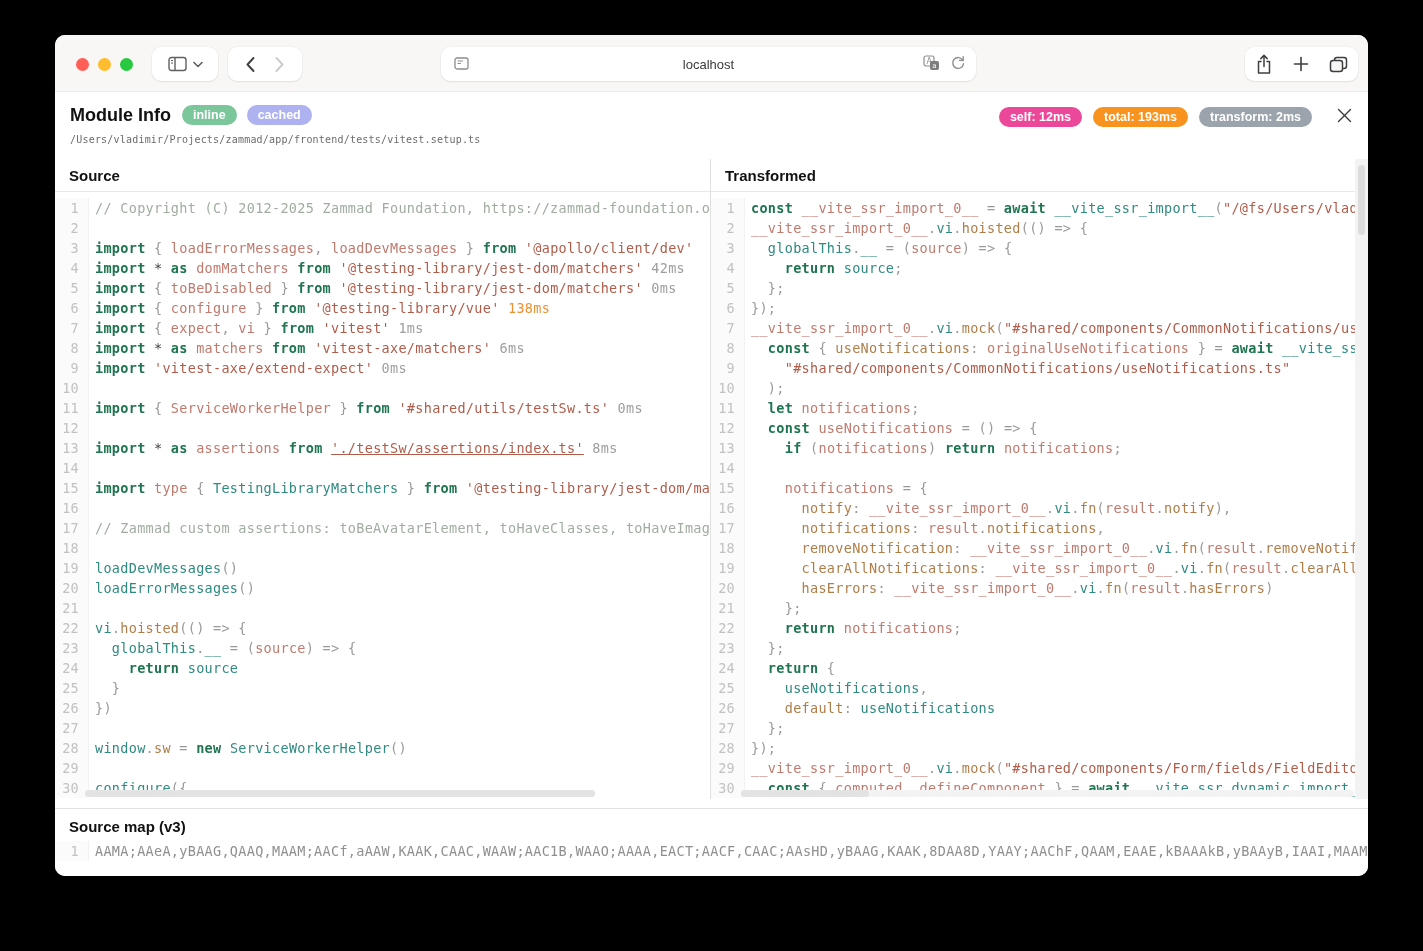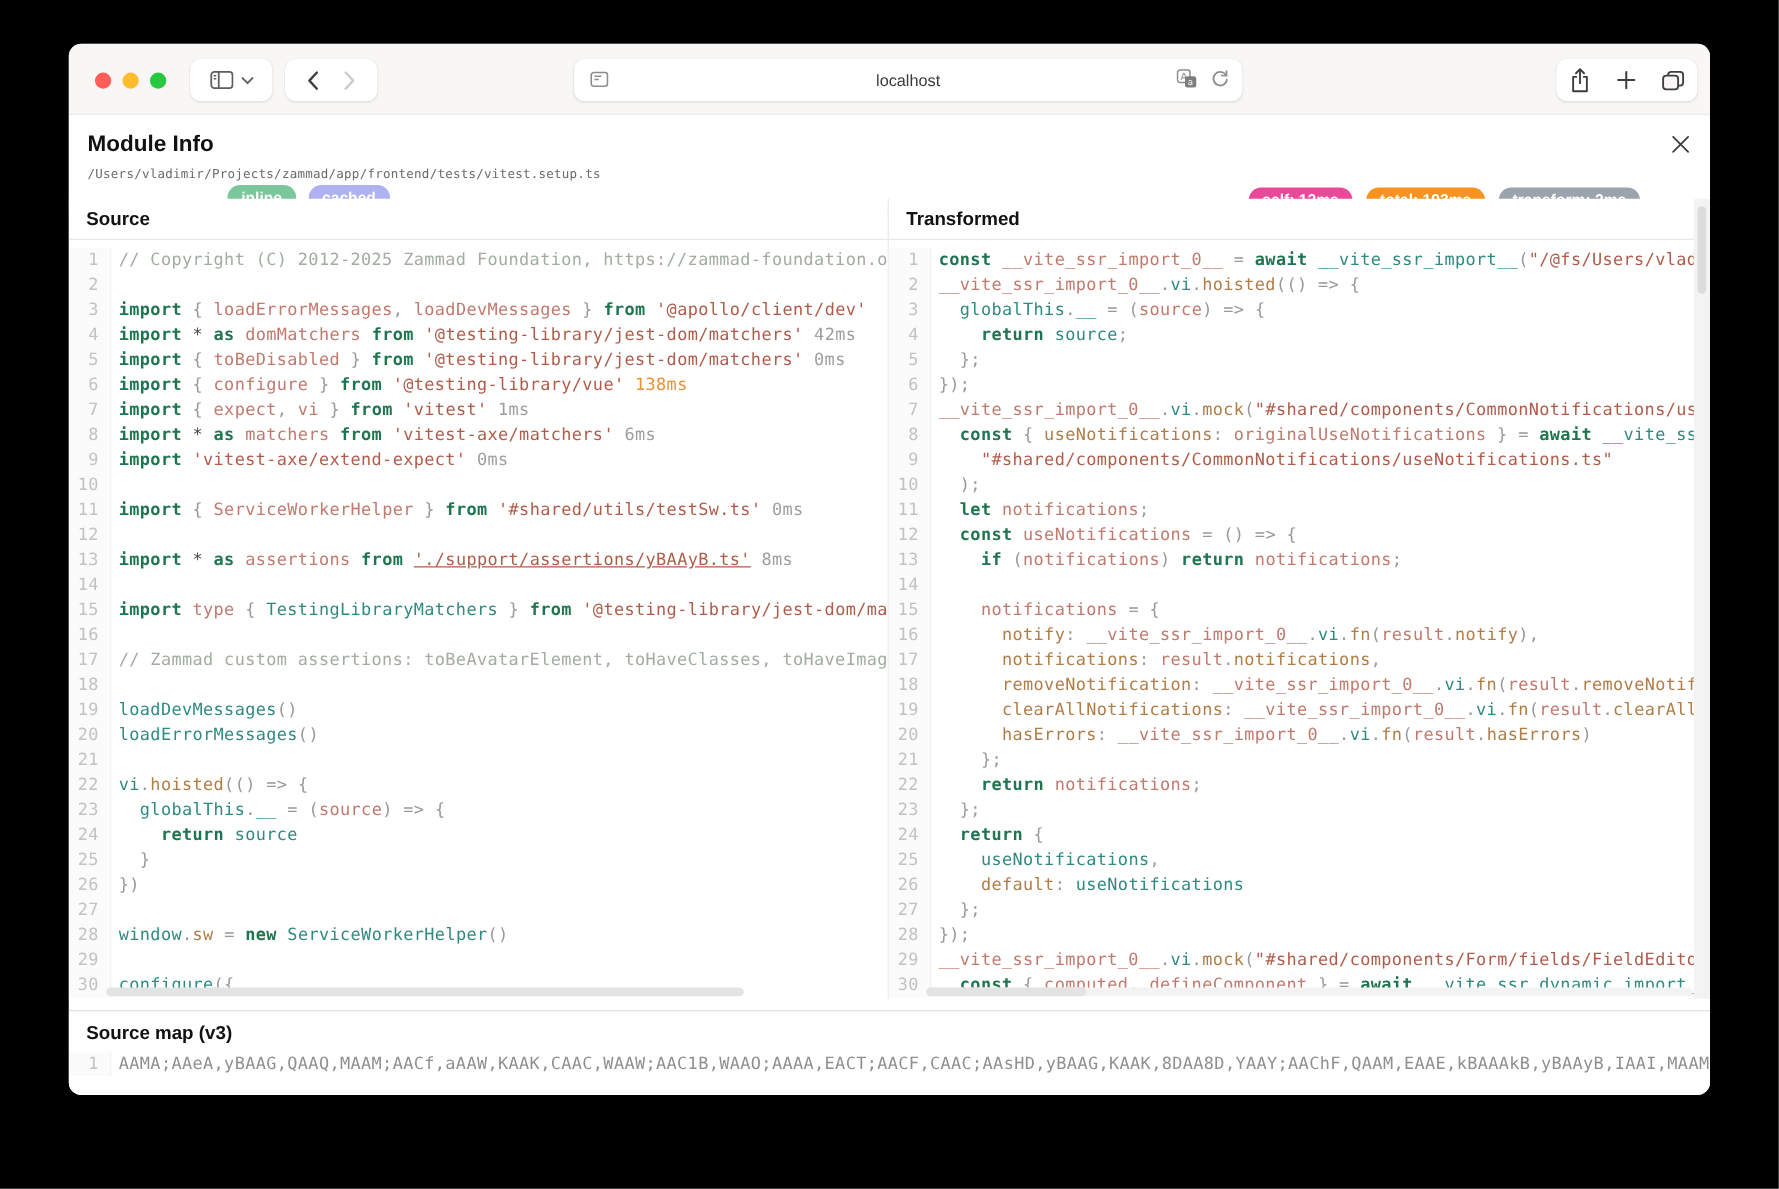--- a/index.html
+++ b/index.html
@@ -10,33 +10,33 @@
   
   .toolbar{position:absolute;left:0;top:0;width:100%;height:57px;background:#f8f7f6;
            border-bottom:1px solid #ececea;box-sizing:border-box;}
   .lights{position:absolute;left:21px;top:23px;display:flex;gap:9px;}
   .light{width:13px;height:13px;border-radius:50%;}
   .tb-group{position:absolute;top:12px;height:34px;background:#fff;border-radius:9px;
             box-shadow:0 0 0 0.5px rgba(0,0,0,0.05),0 1px 2px rgba(0,0,0,0.07);
             display:flex;align-items:center;justify-content:center;}
   .g-sidebar{left:97px;width:66px;gap:6px;}
   .g-nav{left:173px;width:74px;gap:18px;}
-  .g-url{left:404px;width:535px;}
+  .g-url{left:386px;width:535px;}
   .g-right{left:1190px;width:113px;gap:0;justify-content:space-around;}
   .url-text{font-size:13px;color:#3a3a3a;}
   .url-left{position:absolute;left:13px;top:9px;}
   .url-right{position:absolute;right:10px;top:8px;display:flex;gap:10px;align-items:center;}
   .icon-btn{display:flex;align-items:center;justify-content:center;cursor:default;}
   
   .mi-header{position:absolute;left:0;top:57px;width:100%;height:76px;background:#fff;
              border-bottom:1px solid #e3e3e3;box-sizing:border-box;}
   .mi-row1{position:absolute;left:15px;top:13px;display:flex;align-items:flex-start;gap:11px;}
   .mi-title{font-size:18px;font-weight:700;color:#111;}
   .pill{display:inline-block;color:#fff;font-size:12.5px;font-weight:700;
-        padding:3px 11px;border-radius:11px;line-height:14px;margin-top:43px;}
+        padding:3px 11px;border-radius:11px;line-height:14px;}
   .badges{display:inline-flex;gap:10px;}
   .metrics{position:absolute;right:56px;top:15px;display:flex;gap:11px;}
   .mi-close{position:absolute;right:13px;top:12px;width:22px;height:22px;display:flex;
             align-items:center;justify-content:center;}
   .mi-path{position:absolute;left:15px;top:42px;font-family:"DejaVu Sans Mono",monospace;
            font-size:10px;color:#6b6b6b;letter-spacing:0.2px;}
   
   .panes{position:absolute;left:0;top:124px;width:100%;height:640px;display:flex;align-items:center;}
   .pane{height:100%;position:relative;background:#fff;box-sizing:border-box;}
   .pane-src{width:655px;}
@@ -203,21 +203,21 @@
           <div class="crow"><span class="gut">3</span><span class="ct"><span class="tk-k">import </span><span class="tk-p">{ </span><span class="tk-v">loadErrorMessages</span><span class="tk-p">, </span><span class="tk-v">loadDevMessages</span><span class="tk-p"> } </span><span class="tk-k">from </span><span class="tk-s">'@apollo/client/dev'</span></span></div>
           <div class="crow"><span class="gut">4</span><span class="ct"><span class="tk-k">import </span><span class="tk-st">* </span><span class="tk-k">as </span><span class="tk-v">domMatchers</span><span class="tk-k"> from </span><span class="tk-s">'@testing-library/jest-dom/matchers'</span><span class="tk-tm"> 42ms</span></span></div>
           <div class="crow"><span class="gut">5</span><span class="ct"><span class="tk-k">import </span><span class="tk-p">{ </span><span class="tk-v">toBeDisabled</span><span class="tk-p"> } </span><span class="tk-k">from </span><span class="tk-s">'@testing-library/jest-dom/matchers'</span><span class="tk-tm"> 0ms</span></span></div>
           <div class="crow"><span class="gut">6</span><span class="ct"><span class="tk-k">import </span><span class="tk-p">{ </span><span class="tk-v">configure</span><span class="tk-p"> } </span><span class="tk-k">from </span><span class="tk-s">'@testing-library/vue'</span><span class="tk-tmo"> 138ms</span></span></div>
           <div class="crow"><span class="gut">7</span><span class="ct"><span class="tk-k">import </span><span class="tk-p">{ </span><span class="tk-v">expect</span><span class="tk-p">, </span><span class="tk-v">vi</span><span class="tk-p"> } </span><span class="tk-k">from </span><span class="tk-s">'vitest'</span><span class="tk-tm"> 1ms</span></span></div>
           <div class="crow"><span class="gut">8</span><span class="ct"><span class="tk-k">import </span><span class="tk-st">* </span><span class="tk-k">as </span><span class="tk-v">matchers</span><span class="tk-k"> from </span><span class="tk-s">'vitest-axe/matchers'</span><span class="tk-tm"> 6ms</span></span></div>
           <div class="crow"><span class="gut">9</span><span class="ct"><span class="tk-k">import </span><span class="tk-s">'vitest-axe/extend-expect'</span><span class="tk-tm"> 0ms</span></span></div>
           <div class="crow"><span class="gut">10</span><span class="ct"></span></div>
           <div class="crow"><span class="gut">11</span><span class="ct"><span class="tk-k">import </span><span class="tk-p">{ </span><span class="tk-v">ServiceWorkerHelper</span><span class="tk-p"> } </span><span class="tk-k">from </span><span class="tk-s">'#shared/utils/testSw.ts'</span><span class="tk-tm"> 0ms</span></span></div>
           <div class="crow"><span class="gut">12</span><span class="ct"></span></div>
-          <div class="crow"><span class="gut">13</span><span class="ct"><span class="tk-k">import </span><span class="tk-st">* </span><span class="tk-k">as </span><span class="tk-v">assertions</span><span class="tk-k"> from </span><span class="tk-sl">'./support/assertions/yBAAyB.ts'</span><span class="tk-tm"> 8ms</span></span></div>
+          <div class="crow"><span class="gut">13</span><span class="ct"><span class="tk-k">import </span><span class="tk-st">* </span><span class="tk-k">as </span><span class="tk-v">assertions</span><span class="tk-k"> from </span><span class="tk-sl">'./testSw/assertions/index.ts'</span><span class="tk-tm"> 8ms</span></span></div>
           <div class="crow"><span class="gut">14</span><span class="ct"></span></div>
           <div class="crow"><span class="gut">15</span><span class="ct"><span class="tk-k">import </span><span class="tk-v">type </span><span class="tk-p">{ </span><span class="tk-t">TestingLibraryMatchers</span><span class="tk-p"> } </span><span class="tk-k">from </span><span class="tk-s">'@testing-library/jest-dom/matchers'</span></span></div>
           <div class="crow"><span class="gut">16</span><span class="ct"></span></div>
           <div class="crow"><span class="gut">17</span><span class="ct"><span class="tk-c">// Zammad custom assertions: toBeAvatarElement, toHaveClasses, toHaveImagePreview</span></span></div>
           <div class="crow"><span class="gut">18</span><span class="ct"></span></div>
           <div class="crow"><span class="gut">19</span><span class="ct"><span class="tk-t">loadDevMessages</span><span class="tk-p">()</span></span></div>
           <div class="crow"><span class="gut">20</span><span class="ct"><span class="tk-t">loadErrorMessages</span><span class="tk-p">()</span></span></div>
           <div class="crow"><span class="gut">21</span><span class="ct"></span></div>
           <div class="crow"><span class="gut">22</span><span class="ct"><span class="tk-t">vi</span><span class="tk-p">.</span><span class="tk-pr">hoisted</span><span class="tk-p">(() </span><span class="tk-o">=&gt; </span><span class="tk-p">{</span></span></div>
           <div class="crow"><span class="gut">23</span><span class="ct"><span class="tk-p">  </span><span class="tk-t">globalThis</span><span class="tk-p">.</span><span class="tk-t">__</span><span class="tk-o"> = </span><span class="tk-p">(</span><span class="tk-v">source</span><span class="tk-p">) </span><span class="tk-o">=&gt; </span><span class="tk-p">{</span></span></div>

